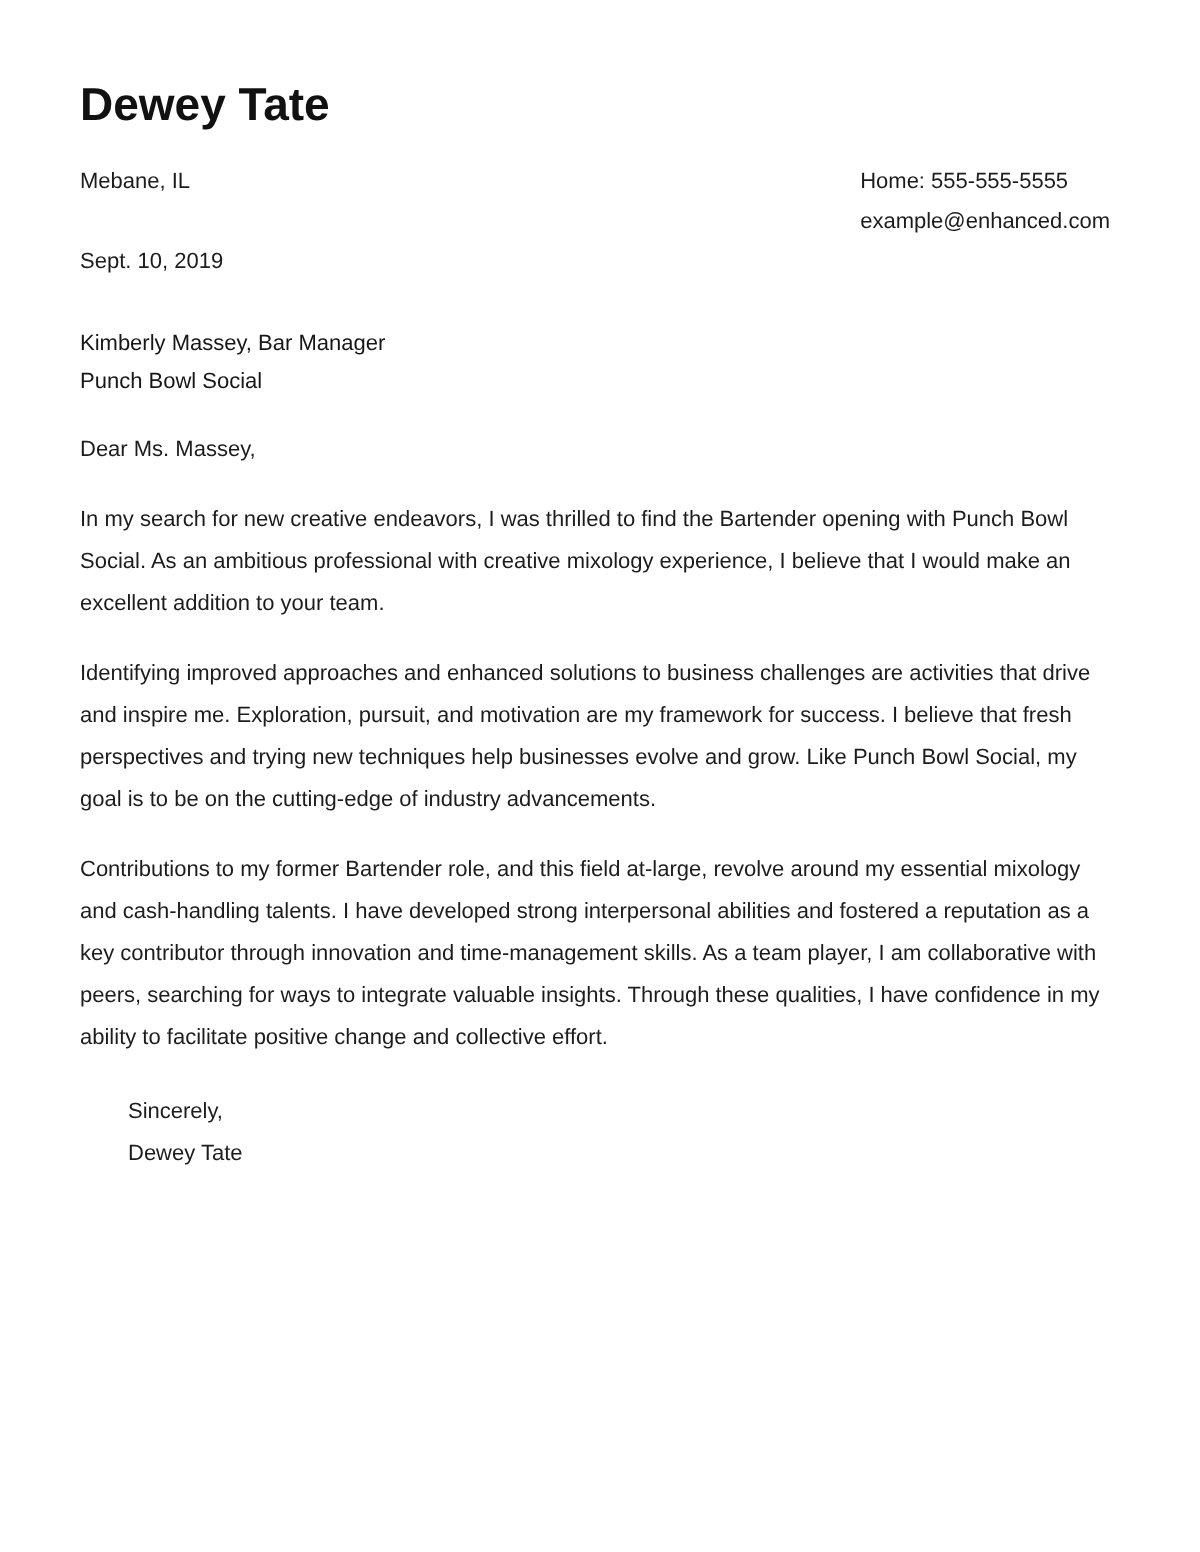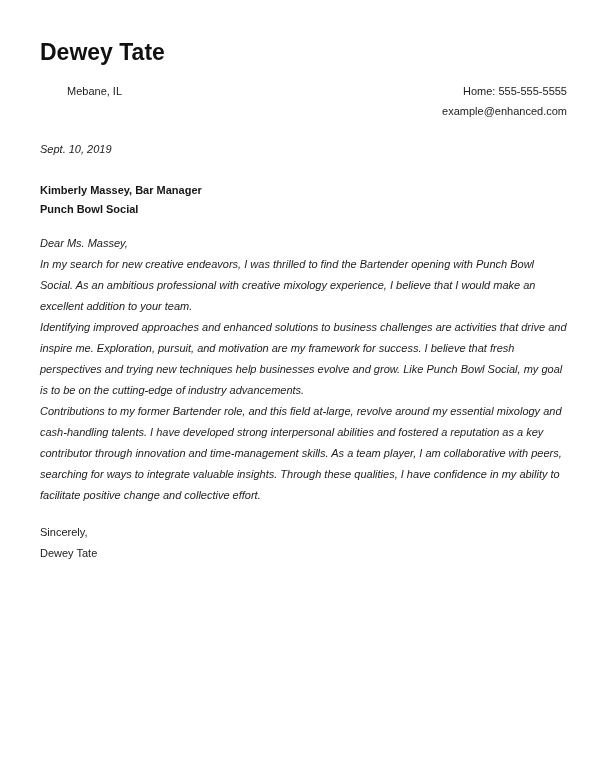--- a/index.html
+++ b/index.html
@@ -6,67 +6,62 @@
     margin: 0;
     padding: 0;
     background: #ffffff;
   }
   .page {
     position: relative;
     width: 600px;
     height: 776px;
     box-sizing: border-box;
     background: #ffffff;
-    padding: 38px 33px 0 40px;
+    padding: 38px 45px 0 40px;
     font-family: "Liberation Sans", sans-serif;
     font-size: 11px;
     color: #1c1c1c;
     overflow: hidden;
   }
   .applicant-name {
     font-size: 23px;
     font-weight: bold;
     line-height: 28px;
     margin: 0 0 15px 0;
     color: #111111;
   }
   .contact-row {
     display: flex;
     justify-content: space-between;
     align-items: flex-start;
     line-height: 20px;
-    margin-left: 27px;
   }
   .contact-right {
-    text-align: right;
   }
   .letter-date {
-    margin-top: 18px;
     line-height: 21px;
-    font-style: italic;
   }
   .recipient-block {
     margin-top: 21px;
-    font-weight: bold;
+    font-weight: normal;
     line-height: 19px;
     color: #161616;
   }
   .salutation {
     margin-top: 14px;
     line-height: 21px;
-    font-style: italic;
   }
   .body-paragraph {
-    margin: 0 0;
+    margin: 14px 0;
     line-height: 21px;
-    font-style: italic;
   }
   .closing-block {
     margin-top: 16px;
     line-height: 21px;
+    margin-left: 24px;
   }
 </style>
 </head>
 <body>
 
 <div class="page">
 
   <h1 class="applicant-name">Dewey Tate</h1>
 
   <div class="contact-row">

